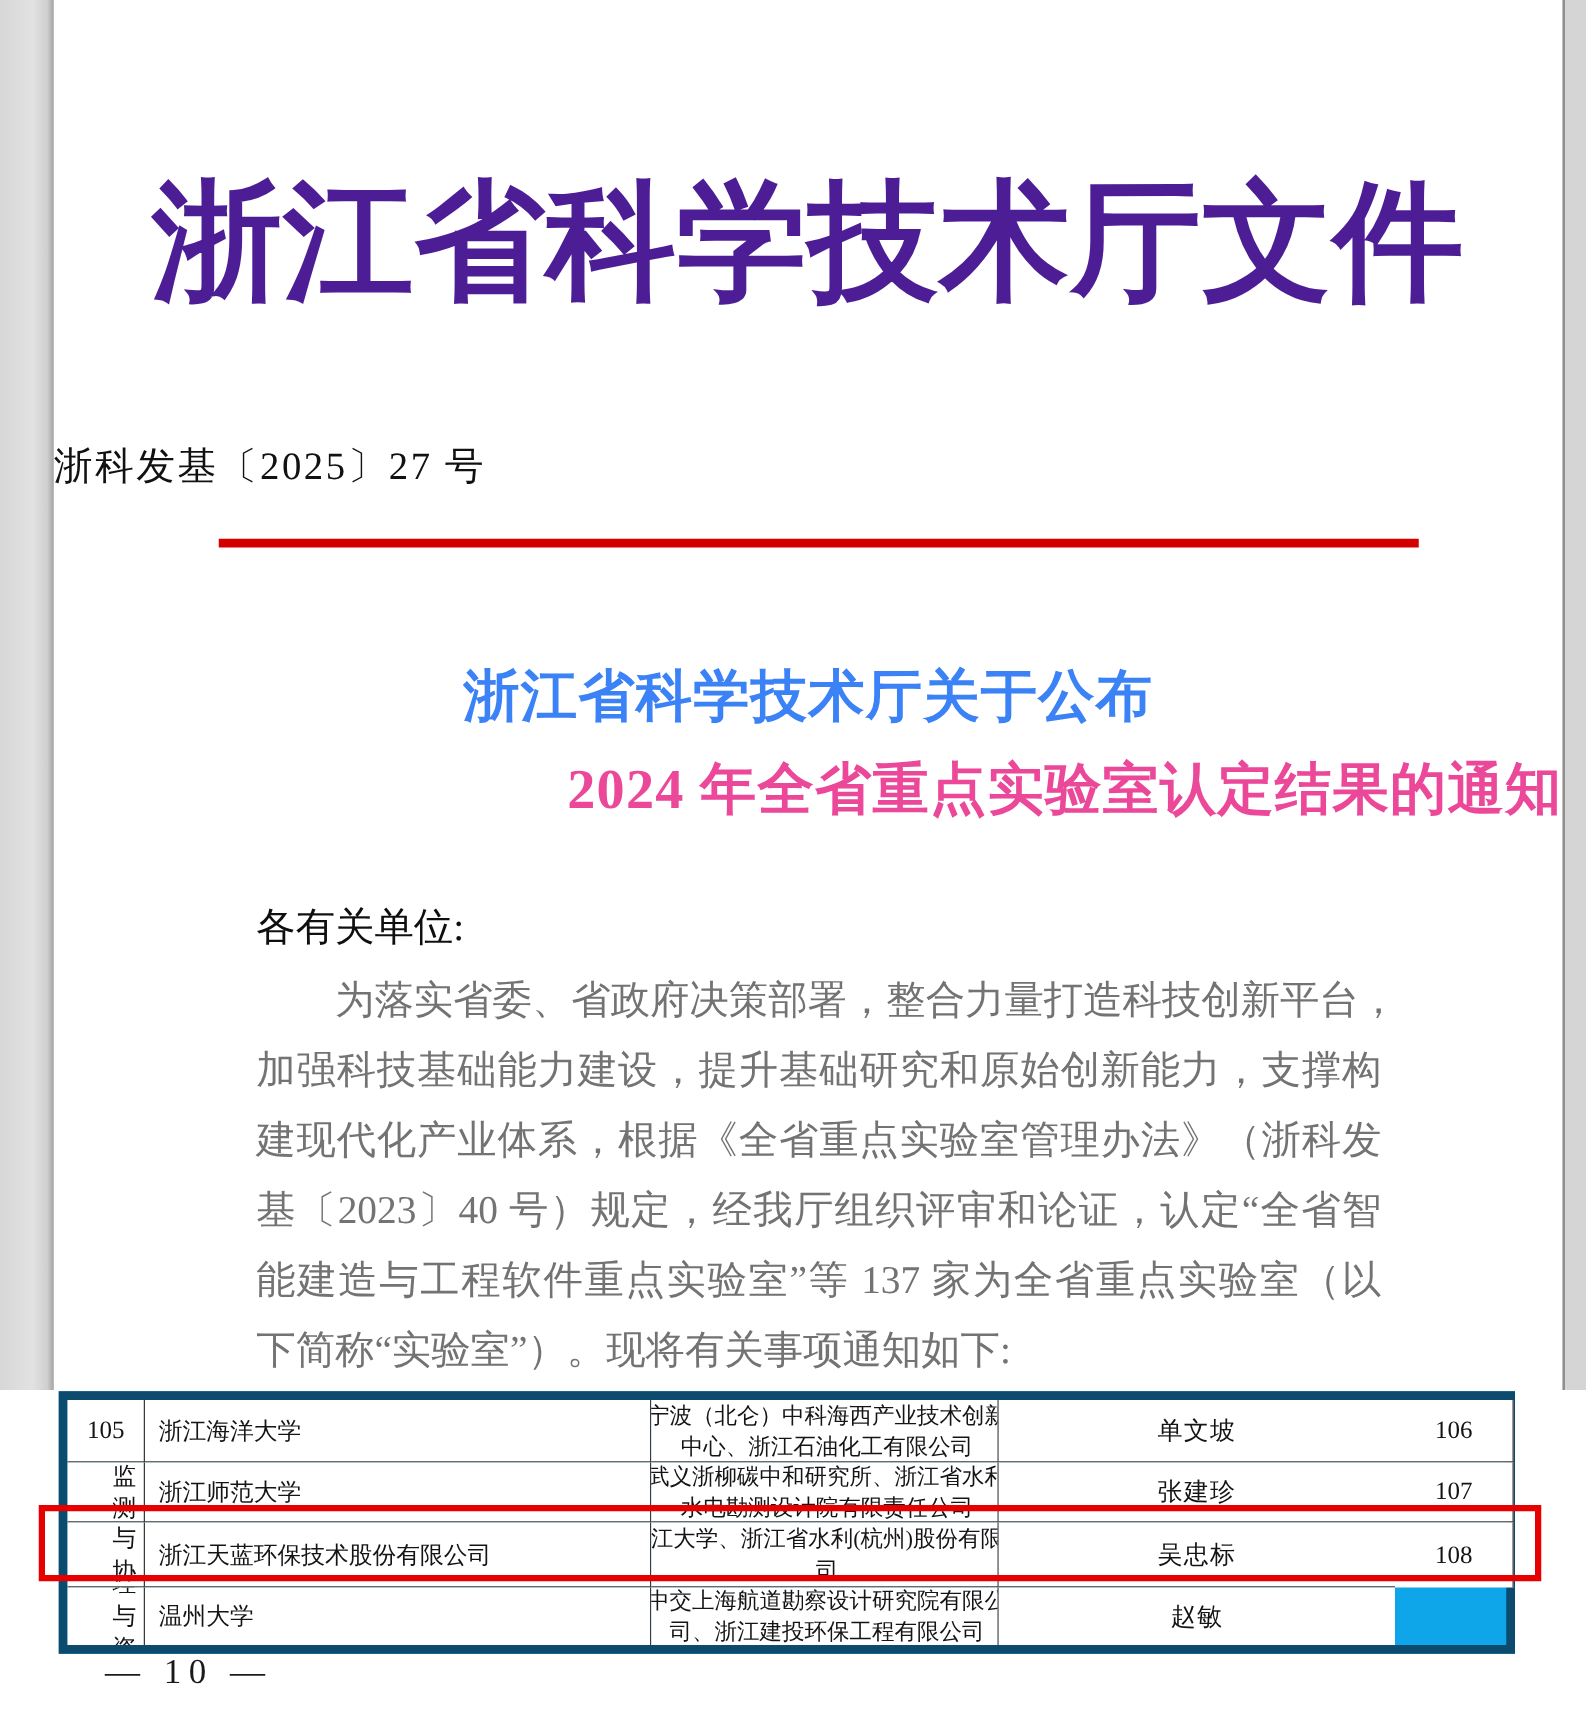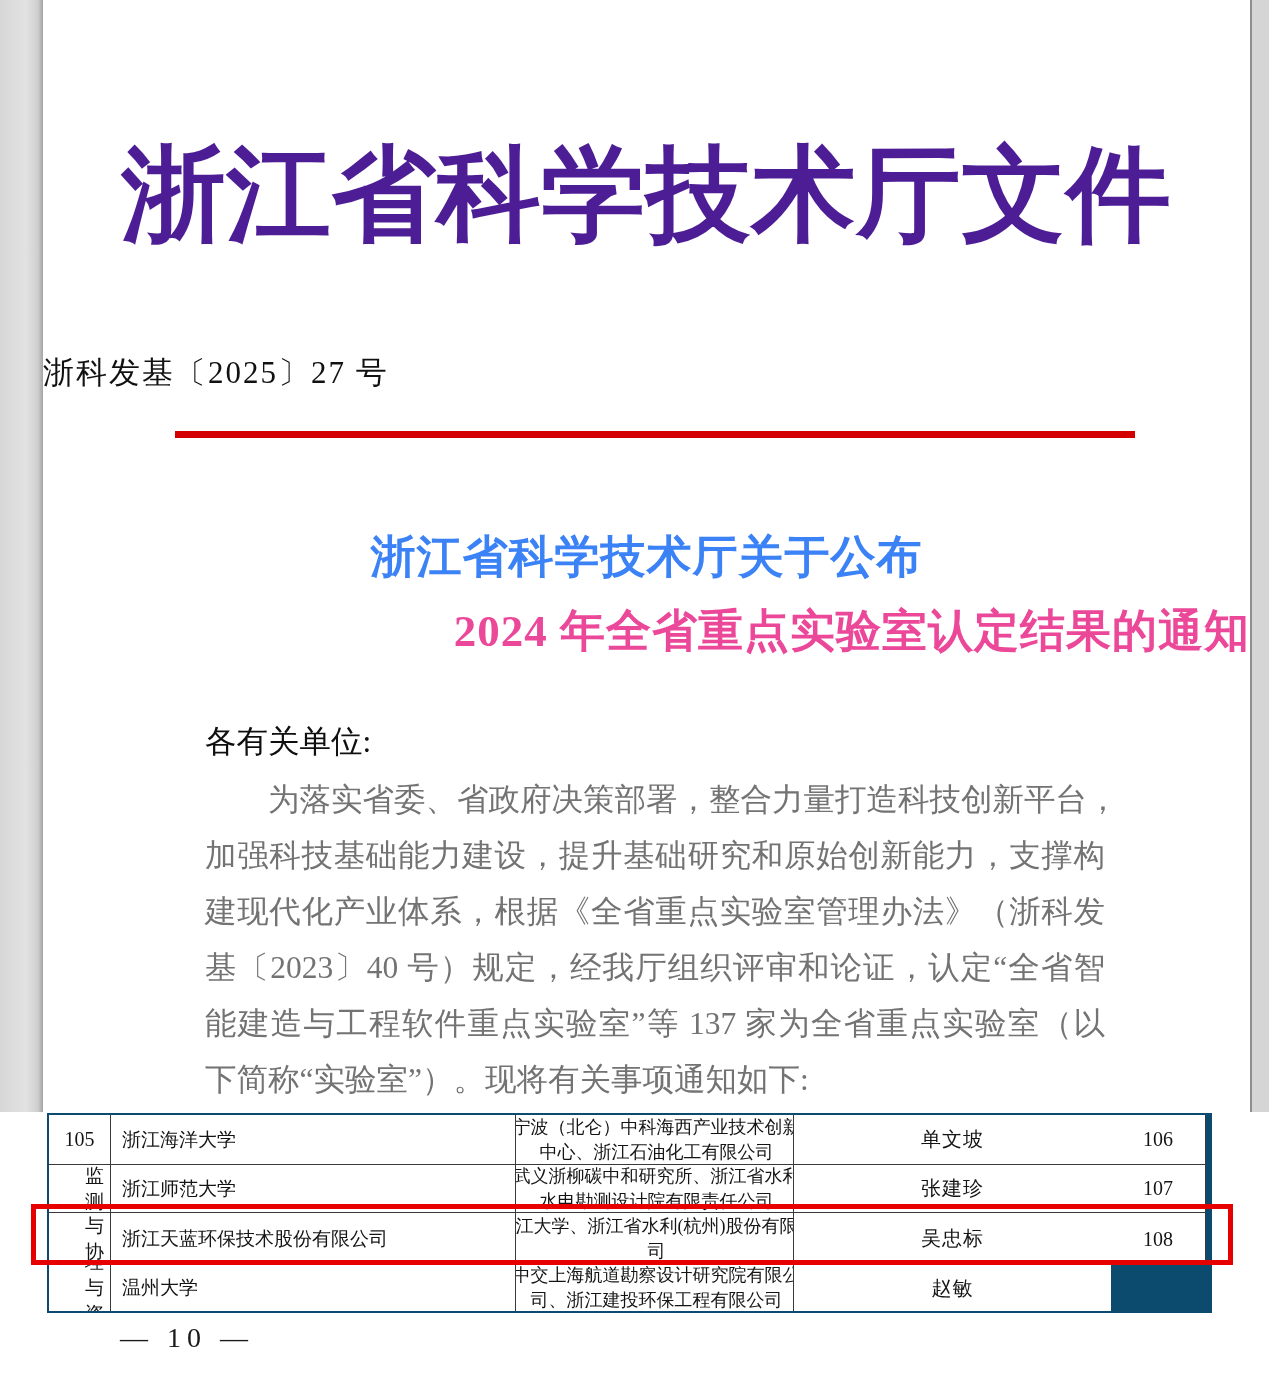--- a/index.html
+++ b/index.html
@@ -33,41 +33,41 @@
 
   .body-text { position:absolute; left:205px; top:772px; width:900px;
     font-size:31.5px; line-height:56px; color:#737373; }
   .body-text .line { width:900px; text-align:justify; text-align-last:justify;
     white-space:nowrap; }
   .body-text .line.first { text-indent:63px; }
   .body-text .line.last { text-align-last:left; }
 
   
   .results-table { position:absolute; left:47px; top:1113px; width:1165px;
-    border:2px solid #0c4a6e; background:#0c4a6e; display:grid;
+    border:7px solid #0c4a6e; background:#0ea5e9; display:grid;
     grid-template-columns:62px 405px 278px 317px 95px;
     grid-template-rows:50px 48px 52px 46px; }
   .cell { border-right:1px solid #3a3a3a; border-bottom:1px solid #3a3a3a;
     display:flex; align-items:center; font-size:19px; color:#141414;
     background:#fff; overflow:hidden; }
   .cell.last-col { border-right:none; }
   .cell.last-row { border-bottom:none; }
   .c-no { justify-content:center; font-size:20px; }
   .c-lab { padding-left:36px; }
   .c-univ { padding-left:11px; }
   .c-part { padding-left:8px; padding-right:4px; font-size:18px; line-height:25px;
     flex-direction:column; align-items:center; justify-content:center; }
   .c-part .pline { white-space:nowrap; }
   .c-dir { justify-content:center; font-size:20px; letter-spacing:1px; }
 
   .highlight-box { position:absolute; left:31px; top:1204px; width:1202px; height:61px;
     border:5px solid #e60000; background:transparent; z-index:5; }
 
   .page-number { position:absolute; left:84px; top:1322px; font-size:28px;
-    color:#1a1a1a; letter-spacing:6px;margin-left:36px; }
+    color:#1a1a1a; letter-spacing:6px; }
 </style>
 </head>
 <body>
 
 <div class="stage">
 
   <div class="band-left"></div>
   <div class="band-right"></div>
 
   <div class="doc-title">浙江省科学技术厅文件</div>

